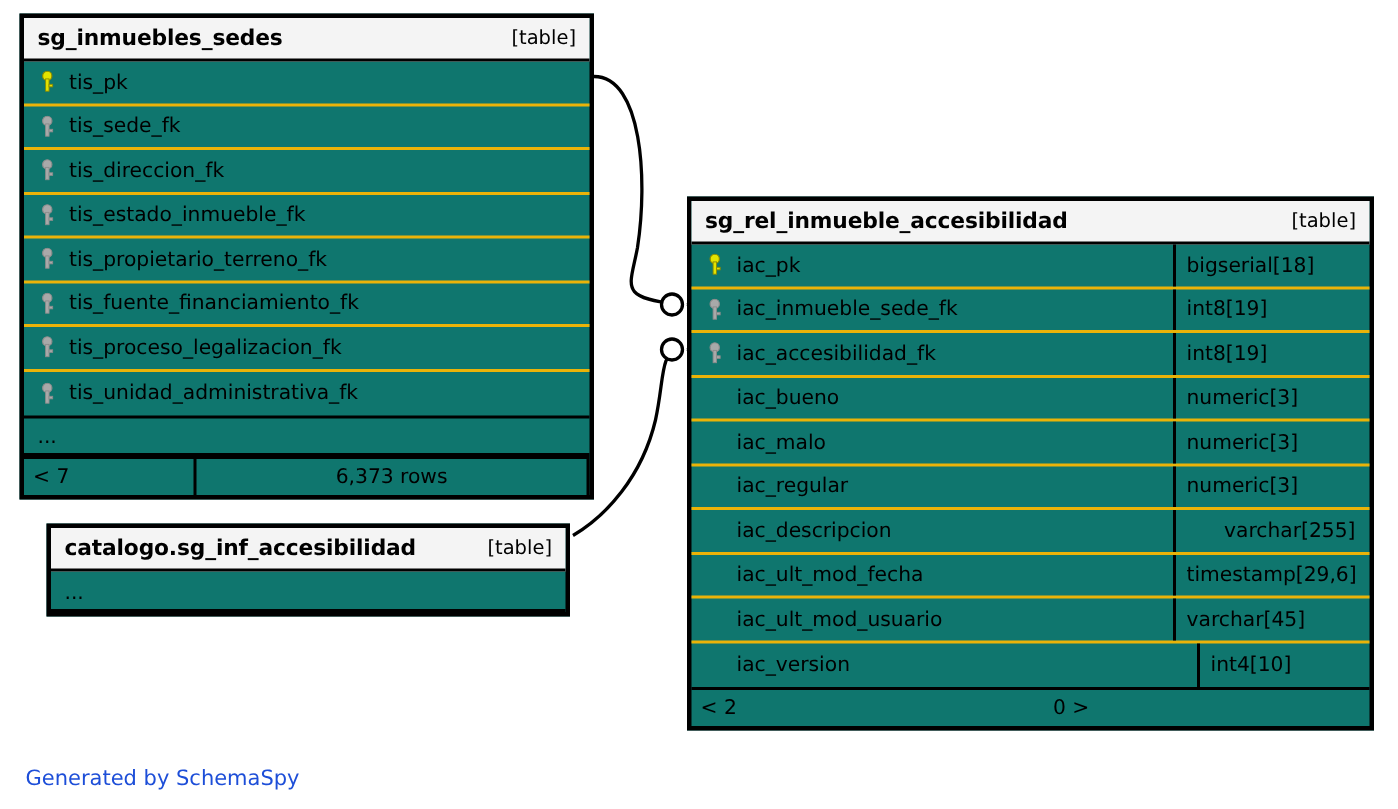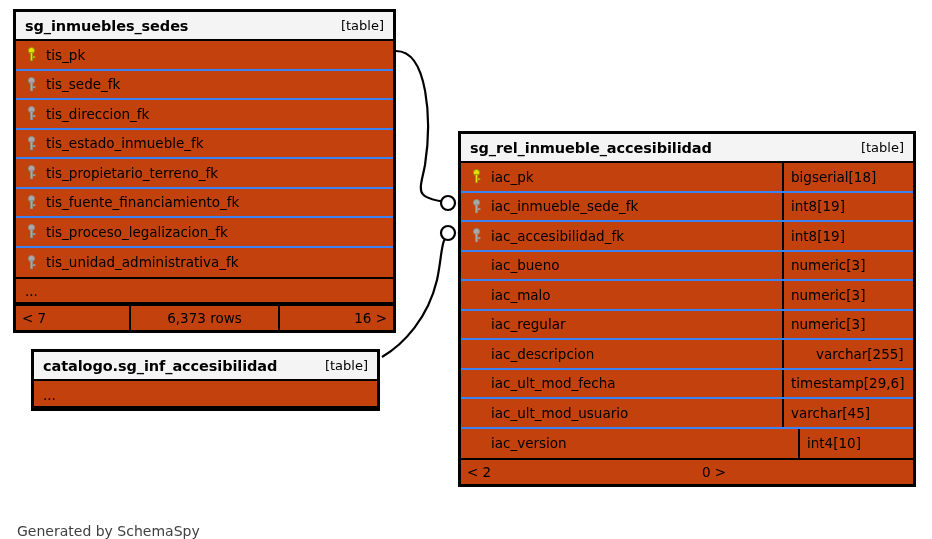--- a/index.html
+++ b/index.html
@@ -26,21 +26,21 @@
     left: 0; top: 0;
     width: 932px;
     height: 539px;
     pointer-events: none;
     z-index: 1;
   }
   .table-box {
     position: absolute;
     box-sizing: border-box;
     border: 3px solid #000000;
-    background: #c2410c;
+    background: #0f766e;
     z-index: 2;
   }
   .t-header {
     box-sizing: border-box;
     background: #f4f4f4;
     border-bottom: 2px solid #000000;
     display: flex;
     align-items: center;
     justify-content: space-between;
     padding: 0 9px;
@@ -55,21 +55,21 @@
   }
   .t-tag {
     font-size: 13px;
     color: #000000;
     white-space: nowrap;
   }
   .t-row {
     box-sizing: border-box;
     display: flex;
     align-items: stretch;
-    border-bottom: 2px solid #3b82f6;
+    border-bottom: 2px solid #eab308;
     height: 29.5px;
   }
   .t-row:last-child { border-bottom: none; }
   .c-name {
     flex: 1 1 auto;
     display: flex;
     align-items: center;
     padding-left: 9px;
     font-size: 13.5px;
     color: #000000;
@@ -134,24 +134,23 @@
     border-left: 2px solid #000000;
     border-right: 2px solid #000000;
   }
   .f-right {
     justify-content: flex-end;
     padding-right: 6px;
   }
   .credit {
     position: absolute;
     font-size: 14px;
-    color: #404040;
+    color: #1d4ed8;
     white-space: nowrap;
     z-index: 2;
-    margin-top: 12px;
   }
 </style>
 </head>
 <body>
 
 <div id="canvas">
 
   <svg class="edges" viewBox="0 0 932 539" width="932" height="539">
     <g fill="none" stroke="#000000" stroke-width="2.2">
       <path d="M 396 51 C 428 51, 432 120, 425 165 C 420 192, 412 198, 452 203"></path>
@@ -264,21 +263,20 @@
         </svg>
         <span>tis_unidad_administrativa_fk</span>
       </div>
     </div>
 
     <div class="t-ellipsis">...</div>
 
     <div class="t-footer">
       <div class="f-cell f-left" style="flex:0 0 30%;">&lt; 7</div>
       <div class="f-cell f-mid" style="flex:1 1 auto;text-align:right;">6,373 rows</div>
-      <div class="f-cell f-right" style="flex:0 0 30%;">16 &gt;</div>
     </div>
   </div>
 
   <div class="table-box" style="left:31px; top:349px; width:349px;">
     <div class="t-header">
       <span class="t-title">catalogo.sg_inf_accesibilidad</span>
       <span class="t-tag">[table]</span>
     </div>
 
     <div class="t-ellipsis" style="border-top:none;">...</div>

